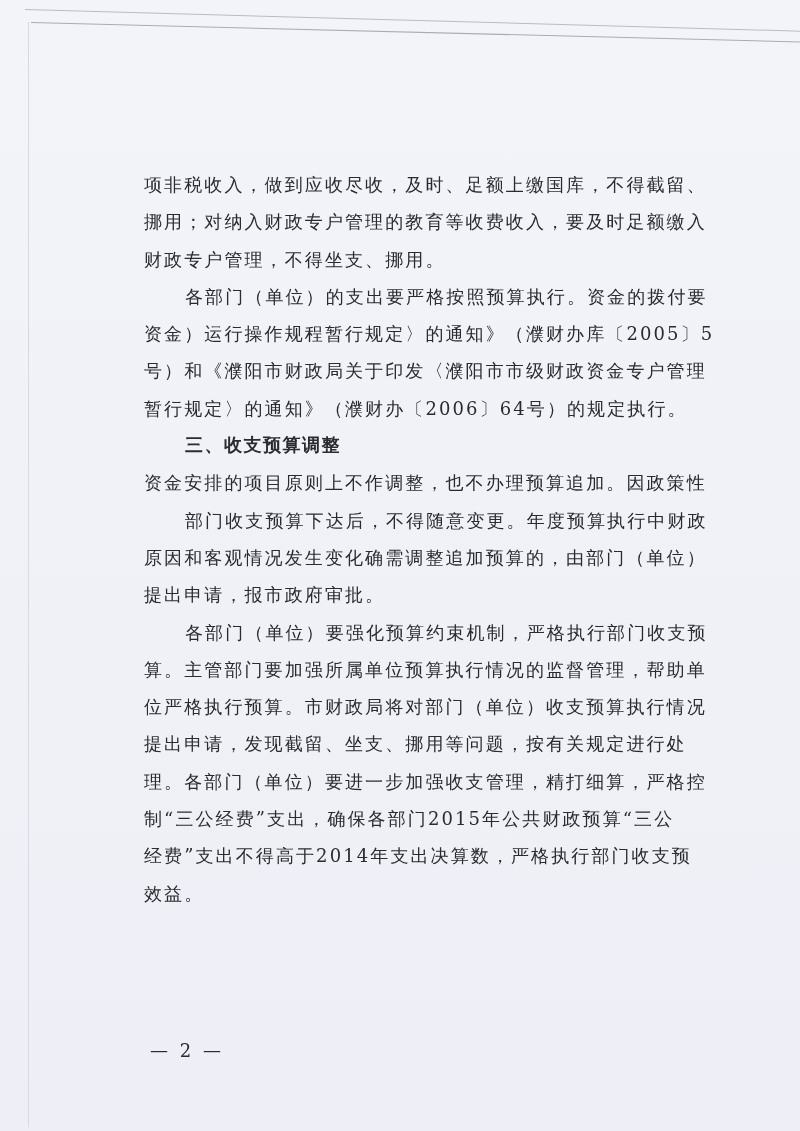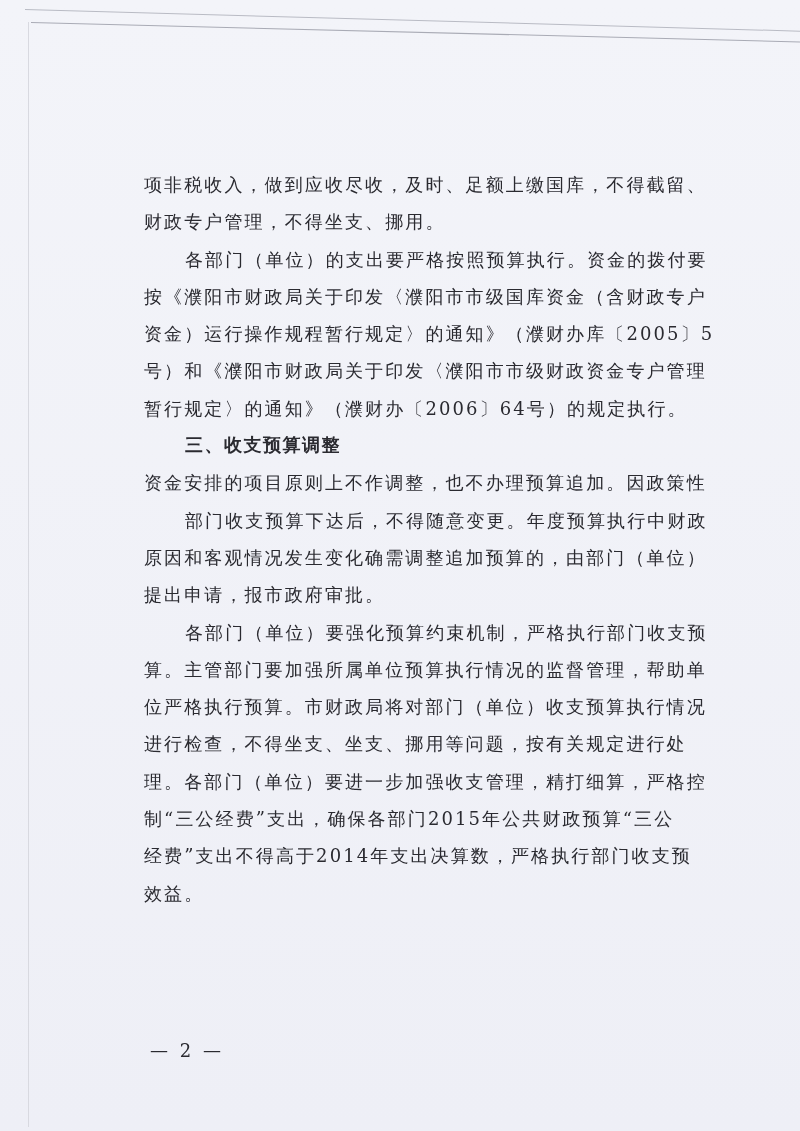--- a/index.html
+++ b/index.html
@@ -44,46 +44,46 @@
 
 <div class="page">
   <div class="edge-top"></div>
   <div class="edge-top2"></div>
   <div class="edge-left"></div>
 
   <div class="content">
 
     <div>
       <div class="line">项非税收入，做到应收尽收，及时、足额上缴国库，不得截留、</div>
+      <div class="line">挪用；对纳入财政专户管理的教育等收费收入，要及时足额缴入</div>
       <div class="line">财政专户管理，不得坐支、挪用。</div>
     </div>
 
     <div>
       <div class="line indent">各部门（单位）的支出要严格按照预算执行。资金的拨付要</div>
-      <div class="line">按《濮阳市财政局关于印发〈濮阳市市级国库资金（含财政专户</div>
       <div class="line">资金）运行操作规程暂行规定〉的通知》（濮财办库〔2005〕5</div>
       <div class="line">号）和《濮阳市财政局关于印发〈濮阳市市级财政资金专户管理</div>
       <div class="line">暂行规定〉的通知》（濮财办〔2006〕64号）的规定执行。</div>
     </div>
 
     <div class="line indent heading">三、收支预算调整</div>
 
     <div>
       <div class="line">资金安排的项目原则上不作调整，也不办理预算追加。因政策性</div>
       <div class="line indent">部门收支预算下达后，不得随意变更。年度预算执行中财政</div>
       <div class="line">原因和客观情况发生变化确需调整追加预算的，由部门（单位）</div>
       <div class="line">提出申请，报市政府审批。</div>
     </div>
 
 
     <div>
       <div class="line indent">各部门（单位）要强化预算约束机制，严格执行部门收支预</div>
       <div class="line">算。主管部门要加强所属单位预算执行情况的监督管理，帮助单</div>
       <div class="line">位严格执行预算。市财政局将对部门（单位）收支预算执行情况</div>
-      <div class="line">进行检查，不得坐支、坐支、挪用等问题，按有关规定进行处</div>
+      <div class="line">提出申请，发现截留、坐支、挪用等问题，按有关规定进行处</div>
       <div class="line">理。各部门（单位）要进一步加强收支管理，精打细算，严格控</div>
       <div class="line">制“三公经费”支出，确保各部门2015年公共财政预算“三公</div>
       <div class="line">经费”支出不得高于2014年支出决算数，严格执行部门收支预</div>
       <div class="line">效益。</div>
     </div>
   </div>
 
   <div class="page-number">— 2 —</div>
 </div>
 

